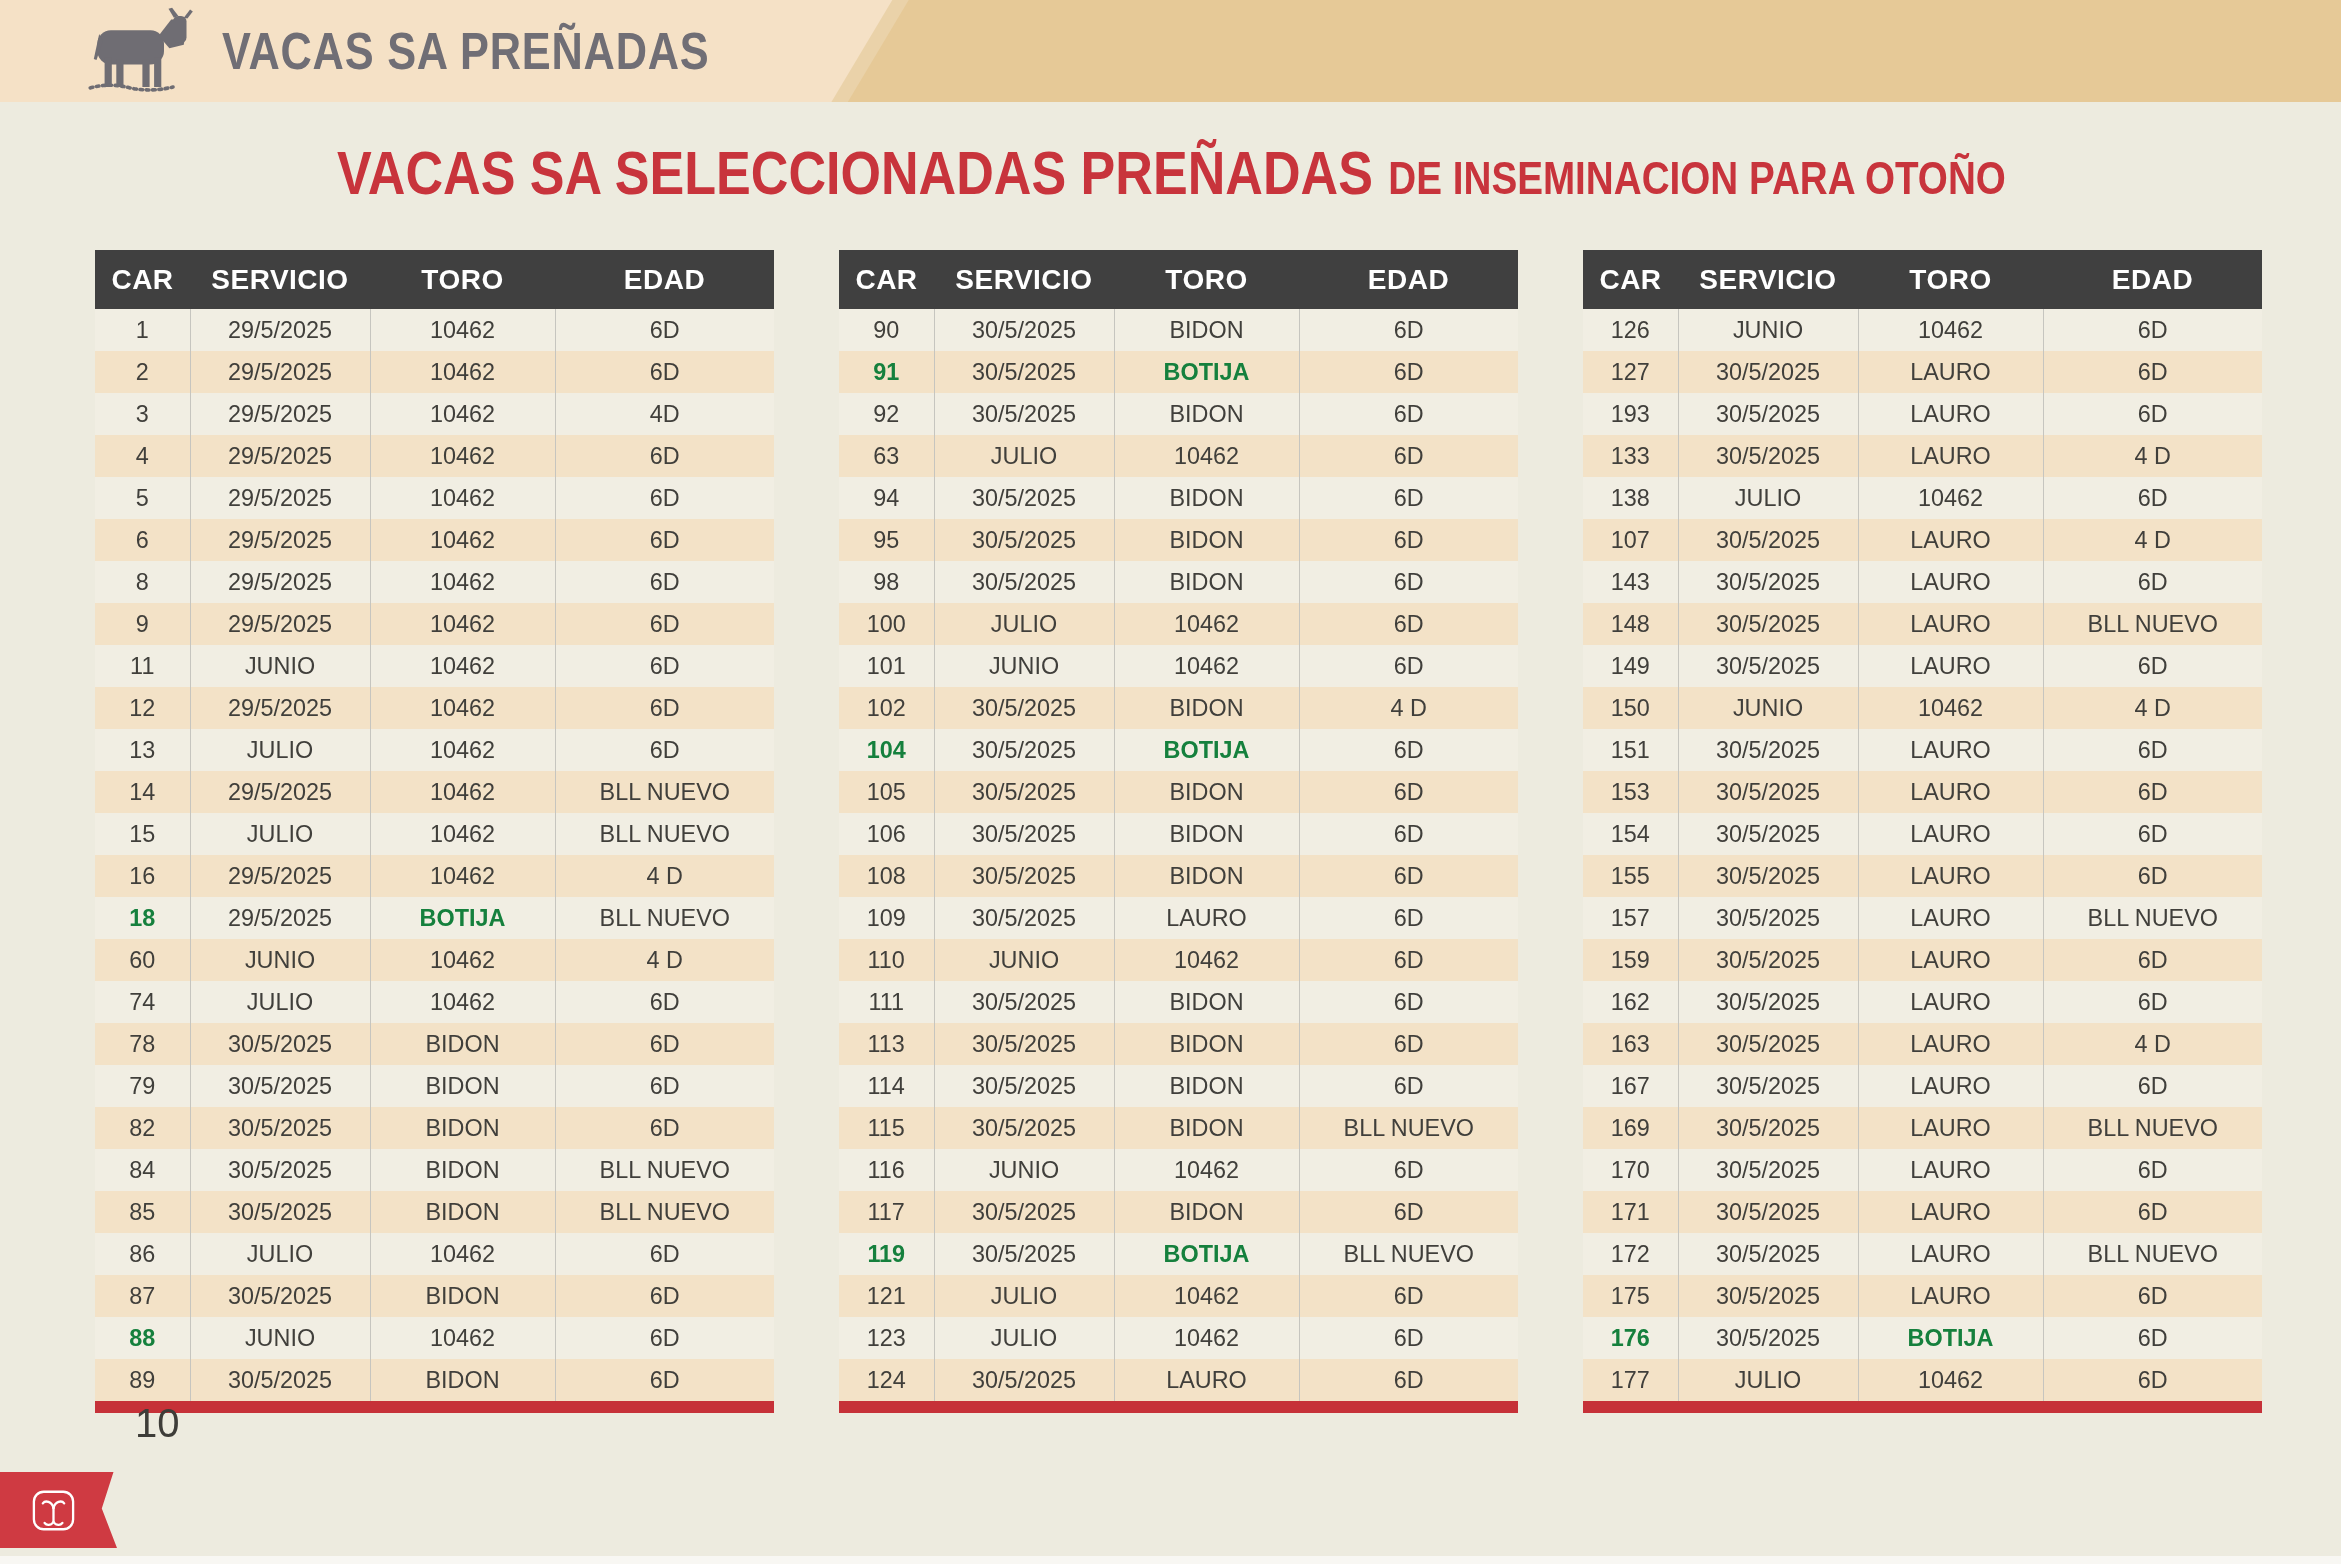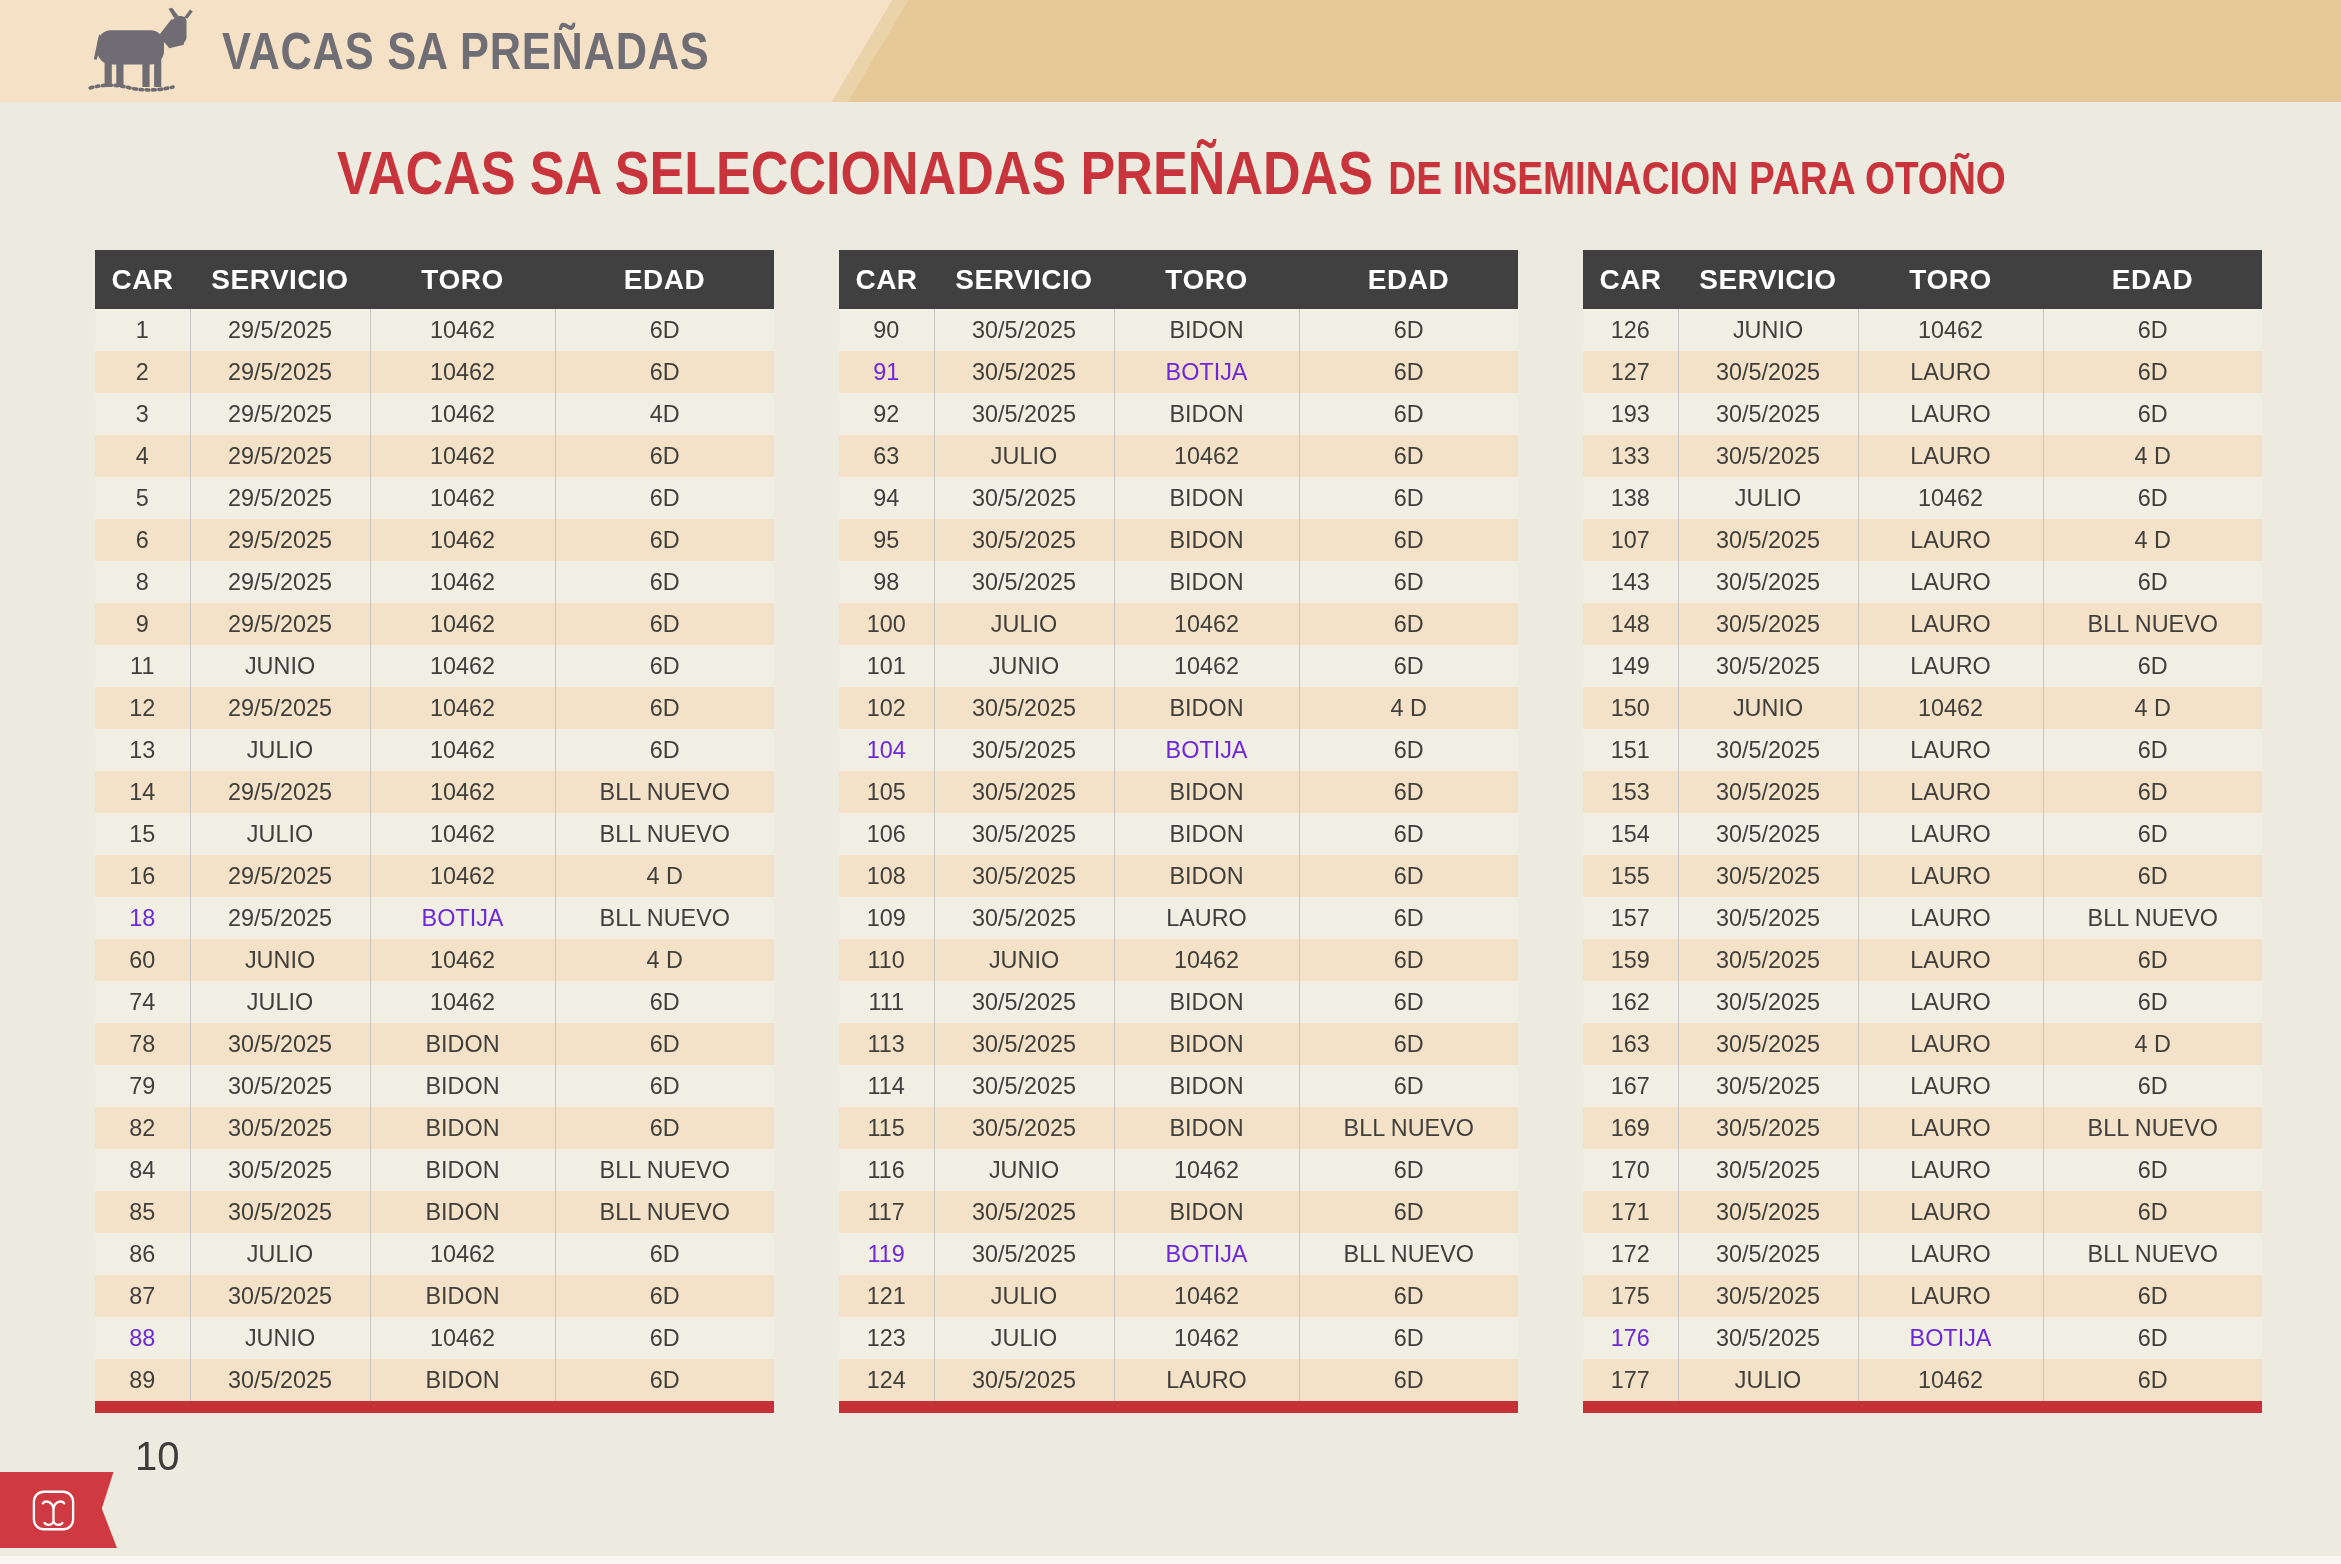--- a/index.html
+++ b/index.html
@@ -32,30 +32,30 @@
   }
   #table-0{left:95px;} #table-1{left:839px;} #table-2{left:1583px;}
   table.cow-table th{
     height:59px;background:#404040;color:#fff;font-size:28px;font-weight:700;
     text-align:center;padding:0;letter-spacing:0.5px;
   }
   table.cow-table td{height:42px;text-align:center;padding:0;}
   table.cow-table tbody tr:nth-child(odd) td{background:#f1eee3;}
   table.cow-table tbody tr:nth-child(even) td{background:#f3e2c7;}
   table.cow-table tbody td + td{border-left:1.8px solid #c6c5bf;}
-  table.cow-table td.red-text{color:#6d28d9;}
+  table.cow-table td.red-text{color:#15803d;font-weight:bold;}
   table.cow-table tfoot td.bottombar{height:11.7px;background:#c63138;border:none;}
   
   .footer-flag{
     position:absolute;left:0;top:1472px;width:117px;height:76px;background:#cf3a42;
     clip-path:polygon(0 0,97% 0,87% 48%,100% 100%,0 100%);
   }
   .brand-icon{position:absolute;left:31px;top:18px;}
   .page-number{
-    position:absolute;left:135px;top:1420px;height:76px;line-height:72px;
+    position:absolute;left:135px;top:1387px;height:76px;line-height:72px;
     font-size:40px;color:#3e3d39;
   }
   .bottom-strip{position:absolute;left:0;bottom:0;width:2342px;height:9px;background:#f8f7f3;}
 </style>
 </head>
 <body>
 
 <div class="page">
 
   <header class="top-band">

